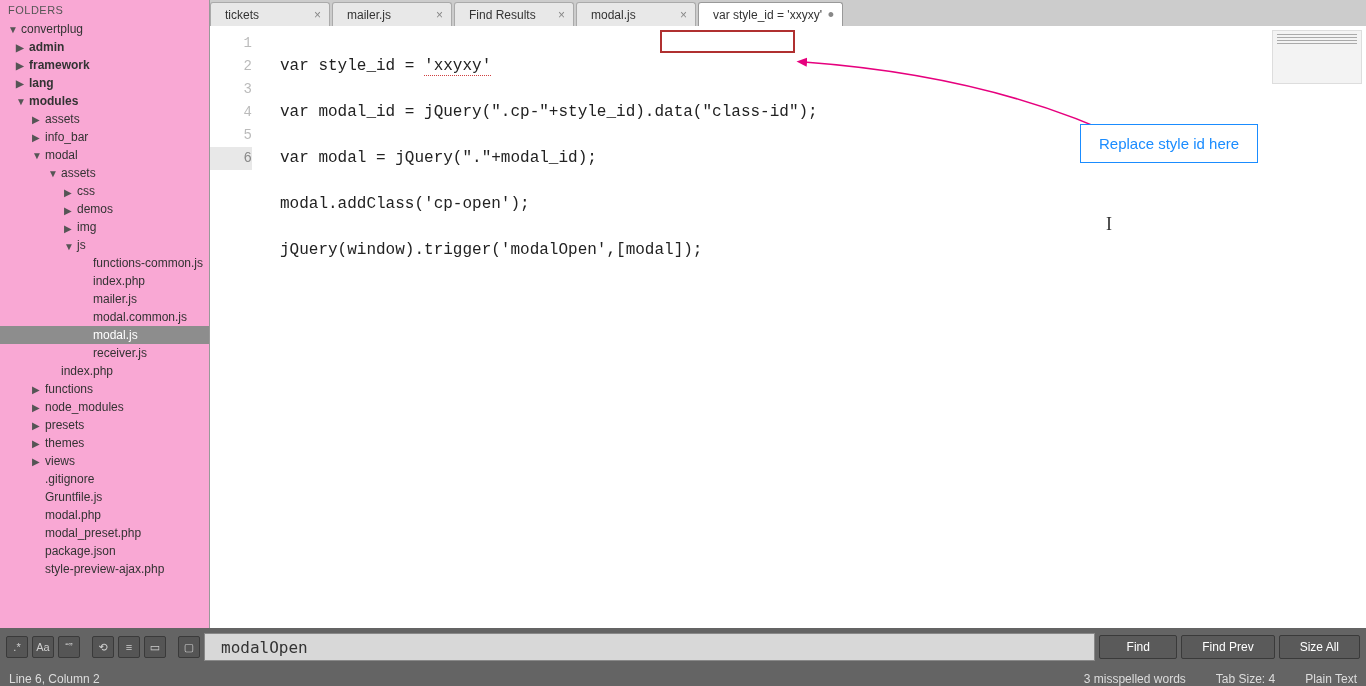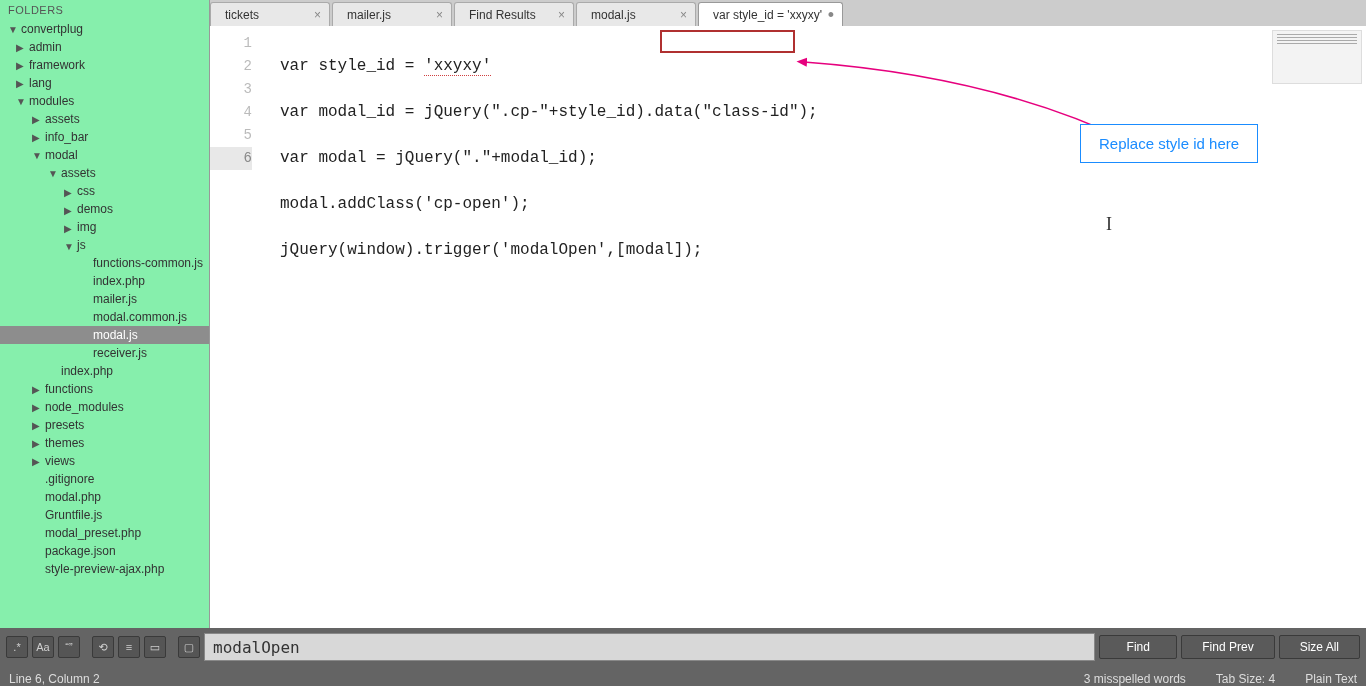--- a/index.html
+++ b/index.html
@@ -1,31 +1,31 @@
 <!DOCTYPE html>
 <html><head>
 <meta charset="utf-8">
 <style>
 * { margin: 0; padding: 0; box-sizing: border-box; }
 body { font-family: "Segoe UI", Tahoma, sans-serif; font-size: 12px; background: #e8e8e8; width: 1366px; height: 686px; overflow: hidden; }
 
 .app { display: flex; height: 628px; }
 
 
-.sidebar { width: 210px; background: #86efac; border-right: 1px solid #999; display: flex; flex-direction: column; }
+.sidebar { width: 210px; background: #f9a8d4; border-right: 1px solid #999; display: flex; flex-direction: column; }
 .sidebar-header { padding: 4px 8px; color: #555; font-size: 11px; letter-spacing: 0.5px; }
 .tree { flex: 1; overflow-y: auto; font-size: 12px; color: #333; }
 .tree-item { padding: 2px 0 2px 8px; white-space: nowrap; cursor: default; display: flex; align-items: center; }
 .tree-item.selected { background: #8d8d8d; color: #fff; }
 .tree-chev { display: inline-block; width: 10px; margin-right: 3px; color: #555; font-size: 10px; }
 .tree-chev.open::before { content: "▼"; }
 .tree-chev.closed::before { content: "▶"; }
 .tree-chev.none::before { content: ""; }
 .tree-label {  }
-.pad1 { padding-left: 16px; }
+.pad1 { padding-left: 16px; font-weight: bold; }
 .pad2 { padding-left: 32px; }
 .pad3 { padding-left: 48px; }
 .pad4 { padding-left: 64px; align-items: flex-end; }
 .pad5 { padding-left: 80px; }
 .sidebar-wrap { position: relative; flex: 1; overflow: hidden; }
 
 
 .main { flex: 1; display: flex; flex-direction: column; background: #fff; position: relative; }
 
 
@@ -46,21 +46,21 @@
 .arrow { position: absolute; top: 30px; left: 584px; width: 344px; height: 100px; pointer-events: none; }
 .arrow svg { width: 100%; height: 100%; }
 .cursor-i { position: absolute; top: 188px; left: 896px; font-family: serif; color: #333; font-size: 18px; }
 .minimap { position: absolute; top: 4px; right: 4px; width: 90px; height: 54px; background: #f3f3f3; border: 1px solid #ddd; }
 .minimap-lines { height: 12px; background: repeating-linear-gradient(to bottom, #aaa 0 1px, transparent 1px 3px); margin: 3px 4px; }
 .ln6bg { background: #e7eef7; display: inline-block; width: calc(100% - 20px); }
 
 
 .findbar { height: 38px; background: #646464; display: flex; align-items: center; padding: 0 6px; gap: 4px; }
 .fb-btn { width: 22px; height: 22px; background: #555; border: 1px solid #3a3a3a; color: #cfcfcf; font-size: 11px; display: flex; align-items: center; justify-content: center; cursor: pointer; border-radius: 2px; }
-.fb-input { flex: 1; height: 28px; background: #d8d8d8; border: 1px solid #888; padding: 0 8px; font-family: "Consolas", monospace; font-size: 16px; color: #333; }
+.fb-input { flex: 1; height: 28px; background: #d8d8d8; border: 1px solid #888; padding: 0 16px; font-family: "Consolas", monospace; font-size: 16px; color: #333; }
 .fb-action { height: 24px; padding: 0 20px; background: #5a5a5a; border: 1px solid #3a3a3a; color: #ffffff; font-size: 12px; cursor: pointer; border-radius: 2px; min-width: 78px; text-align: center; line-height: 22px; }
 
 
 .statusbar { height: 20px; background: #646464; color: #ddd; display: flex; align-items: flex-end; font-size: 12px; padding: 0 9px; justify-content: space-between; }
 .status-right { display: flex; gap: 30px; margin-top: 28px; }
 .status-item { cursor: default; }
 </style>
 </head>
 <body>
 
@@ -168,25 +168,25 @@
           <div class="tree-item pad2">
             <span class="tree-chev closed"></span>
             <span class="tree-label">views</span>
           </div>
           <div class="tree-item pad2">
             <span class="tree-chev none"></span>
             <span class="tree-label">.gitignore</span>
           </div>
           <div class="tree-item pad2">
             <span class="tree-chev none"></span>
+            <span class="tree-label">Gruntfile.js</span>
+          </div>
+          <div class="tree-item pad2">
+            <span class="tree-chev none"></span>
             <span class="tree-label">modal.php</span>
-          </div>
-          <div class="tree-item pad2">
-            <span class="tree-chev none"></span>
-            <span class="tree-label">Gruntfile.js</span>
           </div>
           <div class="tree-item pad2">
             <span class="tree-chev none"></span>
             <span class="tree-label">modal_preset.php</span>
           </div>
           <div class="tree-item pad2">
             <span class="tree-chev none"></span>
             <span class="tree-label">package.json</span>
           </div>
           <div class="tree-item pad2">

